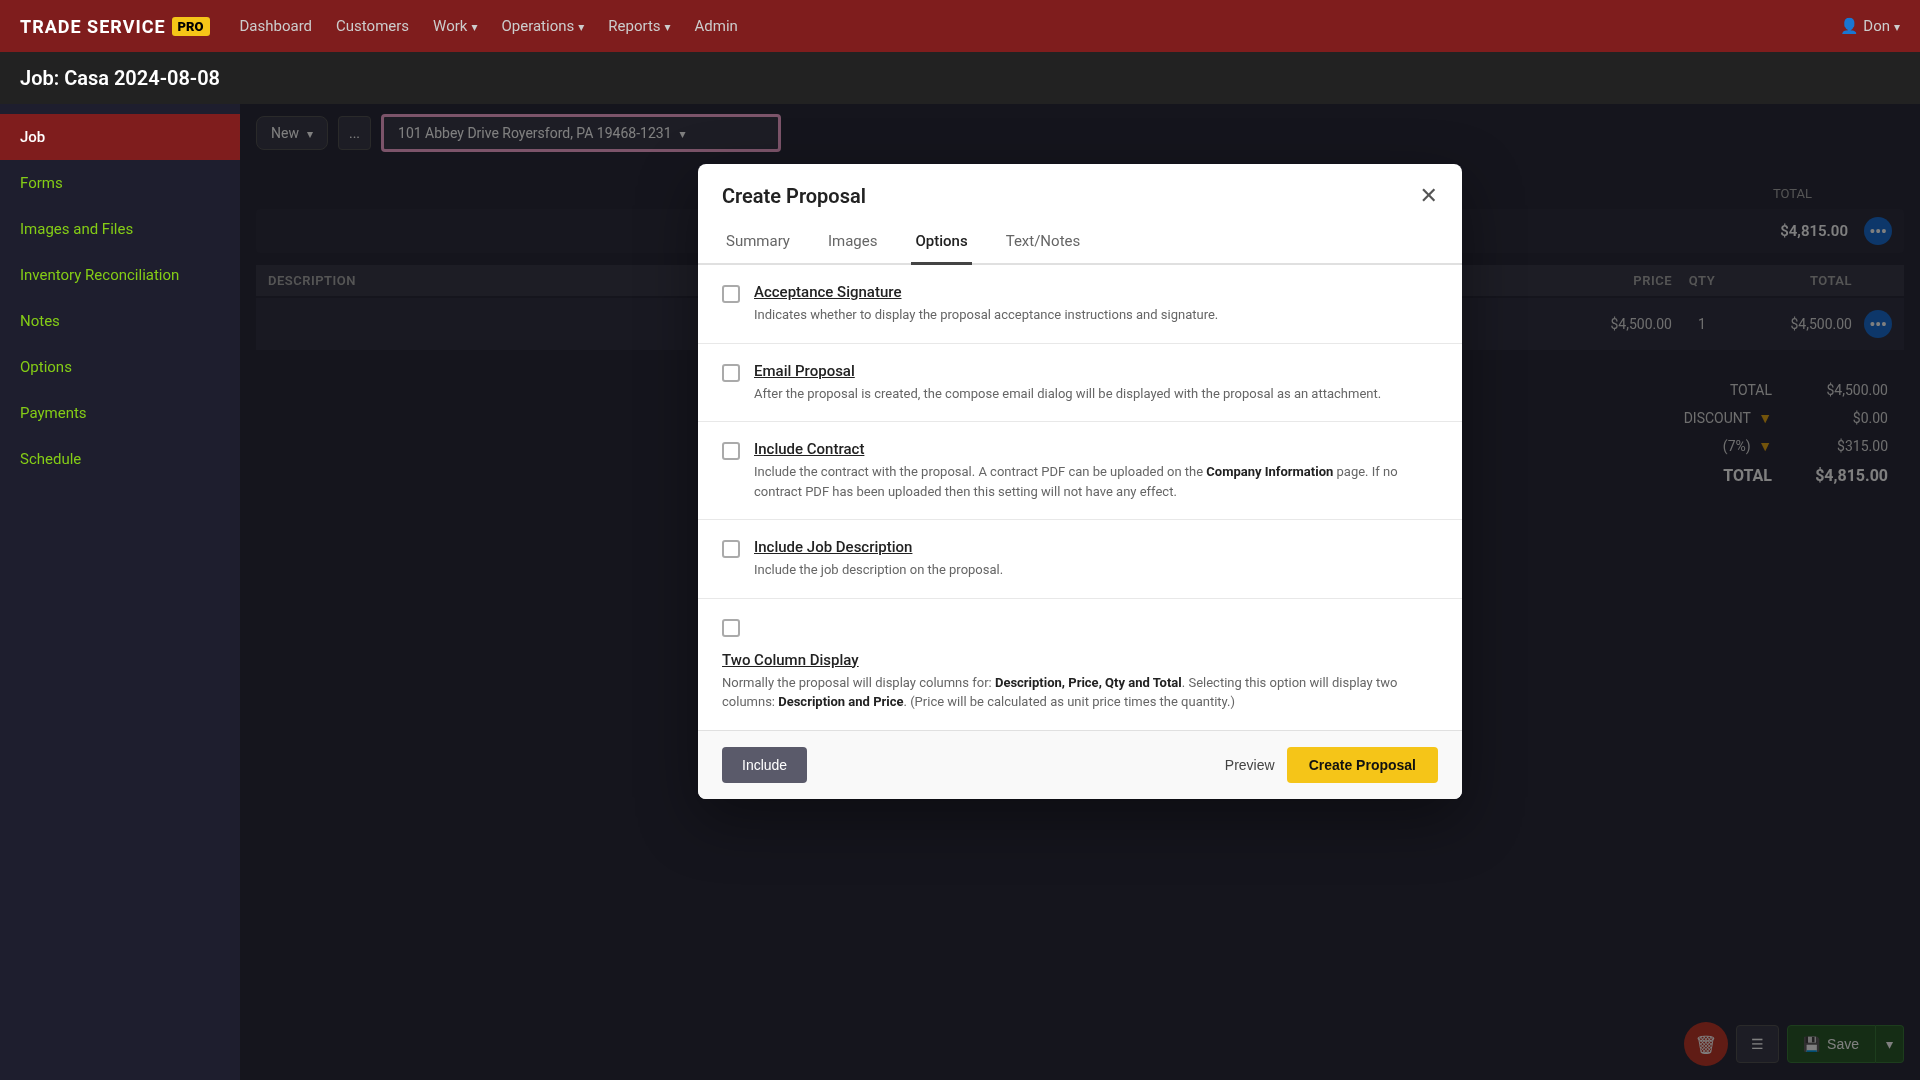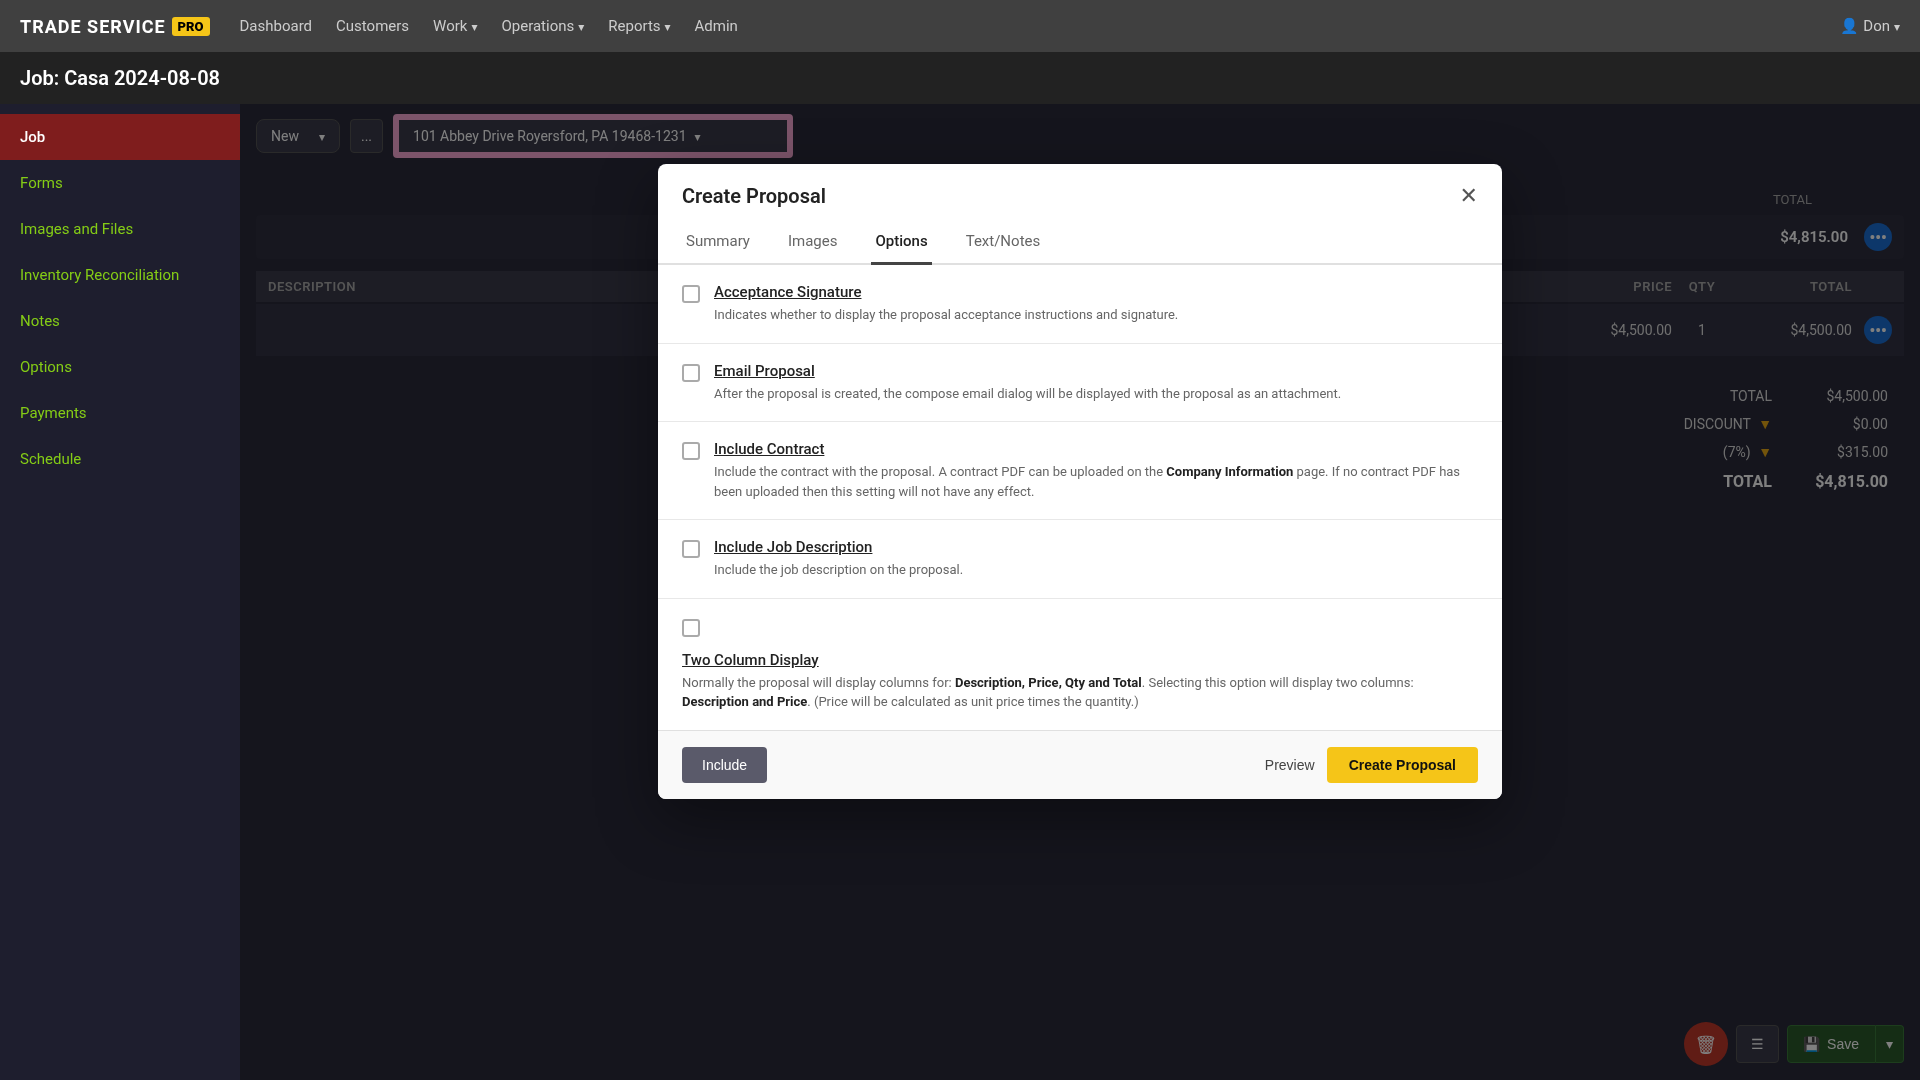--- a/index.html
+++ b/index.html
@@ -1,20 +1,20 @@
 <!DOCTYPE html>
 <html><head>
   <meta charset="utf-8">
   <style>
     * { box-sizing: border-box; margin: 0; padding: 0; }
     body { font-family: -apple-system, BlinkMacSystemFont, 'Segoe UI', Roboto, sans-serif; background: #1a1a2e; color: #fff; height: 1080px; width: 1920px; overflow: hidden; position: relative; }
 
     
     .top-nav {
-      background: #404040;
+      background: #7f1d1d;
       display: flex;
       align-items: center;
       height: 52px;
       padding: 0 20px;
       gap: 30px;
     }
     .logo {
       display: flex;
       align-items: center;
       gap: 6px;
@@ -104,35 +104,35 @@
     }
     .status-dropdown {
       background: #3a3a4a;
       border: 1px solid #555;
       color: #fff;
       padding: 8px 14px;
       border-radius: 8px;
       font-size: 14px;
       display: flex;
       align-items: center;
-      gap: 20px;
+      gap: 8px;
       cursor: pointer;
     }
     .dots-btn {
       background: #3a3a4a;
       border: 1px solid #555;
       color: #fff;
       padding: 8px 10px;
       border-radius: 4px;
       cursor: pointer;
       font-size: 14px;
     }
     .address-dropdown {
       background: #3a3a4a;
-      border: 6px solid #f9a8d4;
+      border: 3px solid #f9a8d4;
       color: #fff;
       padding: 8px 14px;
       border-radius: 4px;
       font-size: 14px;
       display: flex;
       align-items: center;
       gap: 8px;
       cursor: pointer;
       min-width: 400px;
     }
@@ -261,21 +261,21 @@
       align-items: flex-start;
       justify-content: center;
       padding-top: 60px;
       z-index: 100;
     }
 
     .modal {
       background: #fff;
       color: #222;
       border-radius: 8px;
-      width: 844px;
+      width: 764px;
       min-height: 500px;
       box-shadow: 0 20px 60px rgba(0,0,0,0.4);
       display: flex;
       flex-direction: column;
     }
 
     .modal-header {
       display: flex;
       align-items: center;
       justify-content: space-between;

